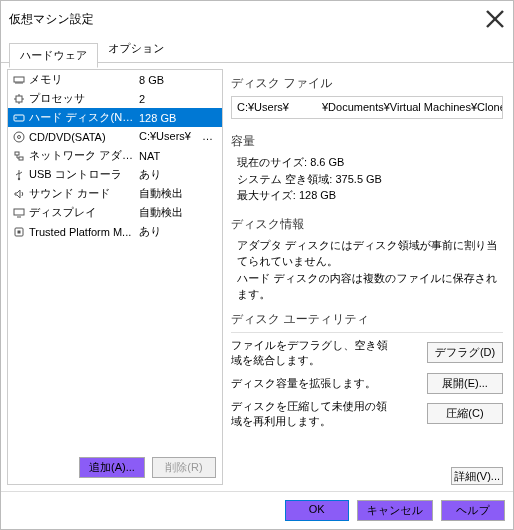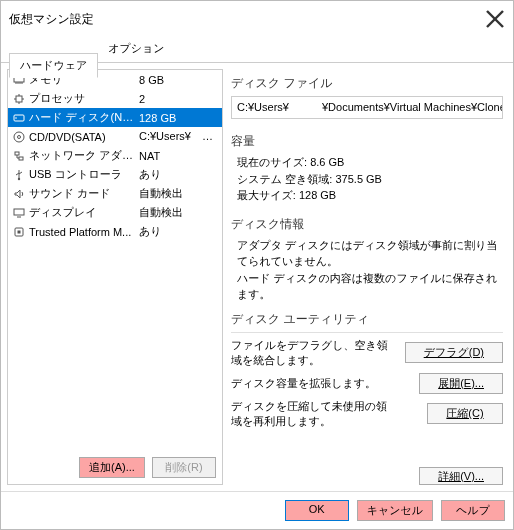--- a/index.html
+++ b/index.html
@@ -3,43 +3,43 @@
   <meta charset="utf-8">
   <style>
     * { box-sizing: border-box; margin: 0; padding: 0; font-family: "Yu Gothic UI", "Meiryo", sans-serif; }
     body { width: 514px; height: 530px; background: #f0f0f0; overflow: hidden; font-size: 11px; color: #000; }
     .window { width: 100%; height: 100%; background: #fff; border: 1px solid #bbb; display: flex; flex-direction: column; }
     .titlebar { display: flex; align-items: center; justify-content: space-between; padding: 8px 8px; }
     .titlebar-title { font-size: 12px; }
     .titlebar-close { width: 20px; height: 20px; display: flex; align-items: center; justify-content: center; color: #555; }
     .tabs { display: flex; padding: 0 8px; border-bottom: 1px solid #ccc; }
     .tab { padding: 4px 10px; font-size: 11px; cursor: default; }
-    .tab.active { border: 1px solid #ccc; border-bottom: 1px solid #fff; background: #fff; position: relative; top: 16px; }
+    .tab.active { border: 1px solid #ccc; border-bottom: 1px solid #fff; background: #fff; position: relative; top: 6px; }
     .content { flex: 1; display: flex; padding: 6px; gap: 8px; overflow: hidden; }
     .left-panel { width: 216px; border: 1px solid #ccc; display: flex; flex-direction: column; background: #fff; }
     .device-list { flex: 1; overflow: hidden; font-size: 11px; }
     .device-header { display: flex; padding: 3px 6px; border-bottom: 1px solid #eee; font-size: 11px; }
     .device-header .col-device { width: 110px; }
     .device-row { display: flex; align-items: center; padding: 2px 4px; }
     .device-row .icon { width: 14px; height: 14px; margin-right: 3px; flex-shrink: 0; display: inline-flex; align-items: center; justify-content: center; }
     .device-row .icon svg { width: 12px; height: 12px; }
     .device-row .col-device { width: 110px; white-space: nowrap; overflow: hidden; text-overflow: ellipsis; }
     .device-row .col-summary { flex: 1; white-space: nowrap; overflow: hidden; text-overflow: ellipsis; }
     .device-row.selected { background: #0078d4; color: #fff; }
     .left-buttons { padding: 6px; text-align: right; }
-    .btn { display: inline-block; border: 1px solid #aaa; background: #fca5a5; padding: 2px 9px; font-size: 11px; margin-left: 4px; min-width: 64px; text-align: center; }
+    .btn { display: inline-block; border: 1px solid #aaa; background: #8b5cf6; padding: 2px 9px; font-size: 11px; margin-left: 4px; min-width: 64px; text-align: center; }
     .btn.disabled { color: #999; background: #f0f0f0; }
     .right-panel { flex: 1; display: flex; flex-direction: column; font-size: 11px; overflow: hidden; }
     .right-inner { flex: 1; overflow-y: auto; padding-right: 4px; }
     .section-label { color: #333; font-size: 12px; margin: 6px 0 4px 0; }
     .disk-file-field { border: 1px solid #ccc; padding: 3px 5px; font-size: 11px; white-space: nowrap; overflow: hidden; }
     .kv { margin-left: 6px; font-size: 11px; line-height: 1.5; }
     .util-row { display: flex; align-items: center; justify-content: space-between; margin: 5px 0; }
     .util-text { font-size: 11px; max-width: 165px; }
-    .util-btn { border: 1px solid #aaa; background: #f6f6f6; padding: 2px 18px; font-size: 11px; min-width: 76px; text-align: center; white-space: nowrap; text-decoration: underline; }
+    .util-btn { border: 1px solid #aaa; background: #f6f6f6; padding: 2px 2px; font-size: 11px; min-width: 76px; text-align: center; white-space: nowrap; }
     .detail-row { text-align: right; margin-top: 40px; }
     .footer { border-top: 1px solid #ddd; padding: 8px; display: flex; justify-content: flex-end; gap: 4px; }
     hr.section-rule { border: none; border-top: 1px solid #e0e0e0; margin: 2px 0 4px 0; }
   </style>
 </head>
 <body>
 
 <div class="window">
 
   <div class="titlebar">

